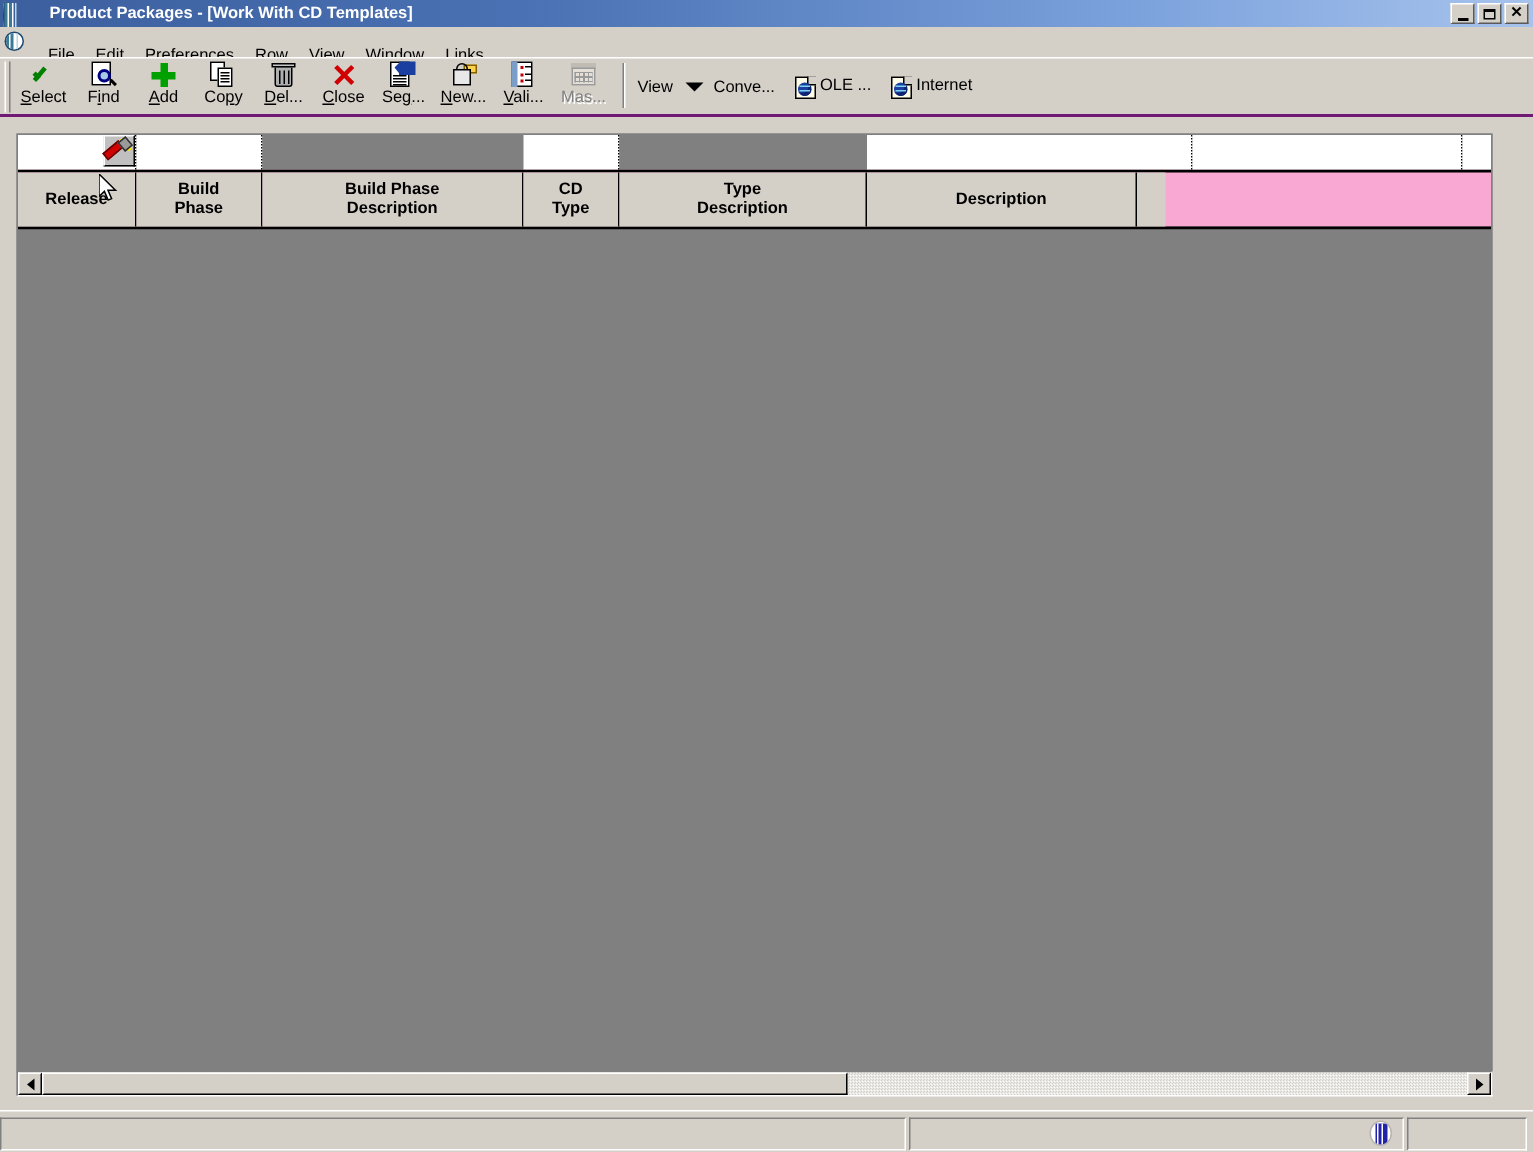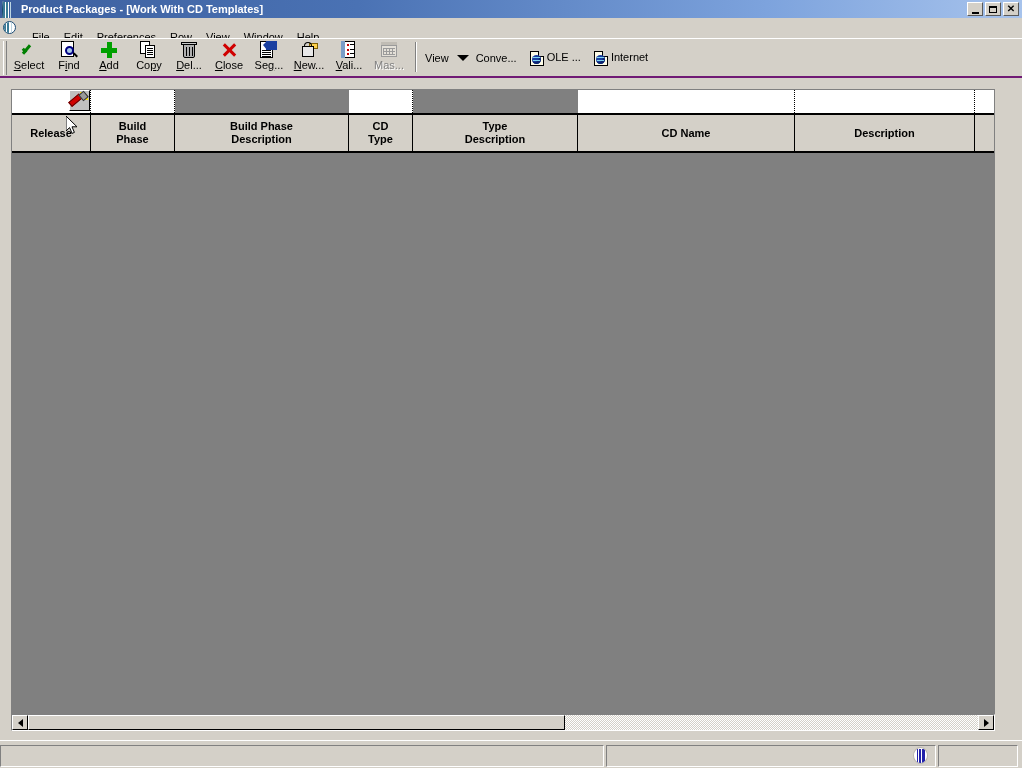--- a/index.html
+++ b/index.html
@@ -9,21 +9,21 @@
     background: #d4d0c8;
     font-family: "Liberation Sans", sans-serif;
     -webkit-font-smoothing: none;
   }
   * { box-sizing: border-box; }
 
   
   .titlebar {
     position: absolute; left: 0; top: 0; width: 1022px; height: 18px;
     background: linear-gradient(to right, #3c5f9e 0%, #4a72b4 35%, #7da3dd 75%, #a7c3ec 100%);
-    display: flex; align-items: center;
+    display: flex; align-items: center; gap: 12px;
   }
   .titlebar-icon {
     width: 16px; height: 14px; margin-left: 2px; margin-right: 3px;
     position: relative; flex: 0 0 auto;
   }
   .globe {
     width: 13px; height: 13px; border-radius: 50%;
     background: #ffffff;
     border: 1px solid #1c4a72;
     position: relative; overflow: hidden;
@@ -356,21 +356,21 @@
 <div class="menubar">
   <span class="menubar-icon">
     <span class="globe"></span>
   </span>
   <span class="menuitem">File</span>
   <span class="menuitem">Edit</span>
   <span class="menuitem">Preferences</span>
   <span class="menuitem">Row</span>
   <span class="menuitem">View</span>
   <span class="menuitem">Window</span>
-  <span class="menuitem">Help</span>
+  <span class="menuitem">Links</span>
   <span class="win-buttons child">
     <span class="winbtn wb-min">
         <span class="gl">
           <span class="bar"></span>
         </span>
       </span>
     <span class="winbtn wb-max">
         <span class="gl">
           <span class="sq"></span>
         </span>
@@ -525,21 +525,20 @@
       <div class="qbe-cell" style="width:180px"></div>
       <div class="qbe-cell plain" style="width:19px"></div>
     </div>
 
     <div class="hdr-row">
       <div class="hdr-cell" style="width:79px">Release</div>
       <div class="hdr-cell" style="width:84px">Build<br>Phase</div>
       <div class="hdr-cell" style="width:174px">Build Phase<br>Description</div>
       <div class="hdr-cell" style="width:64px">CD<br>Type</div>
       <div class="hdr-cell" style="width:165px">Type<br>Description</div>
-      <div class="hdr-cell" style="width:217px">CD Name</div>
       <div class="hdr-cell" style="width:180px">Description</div>
       <div class="hdr-cell last" style="width:19px"></div>
     </div>
     <div class="hdr-underline"></div>
 
     <div class="grid-body"></div>
   </div>
 
   <div class="hscroll">
     <span class="sb-arrow">

